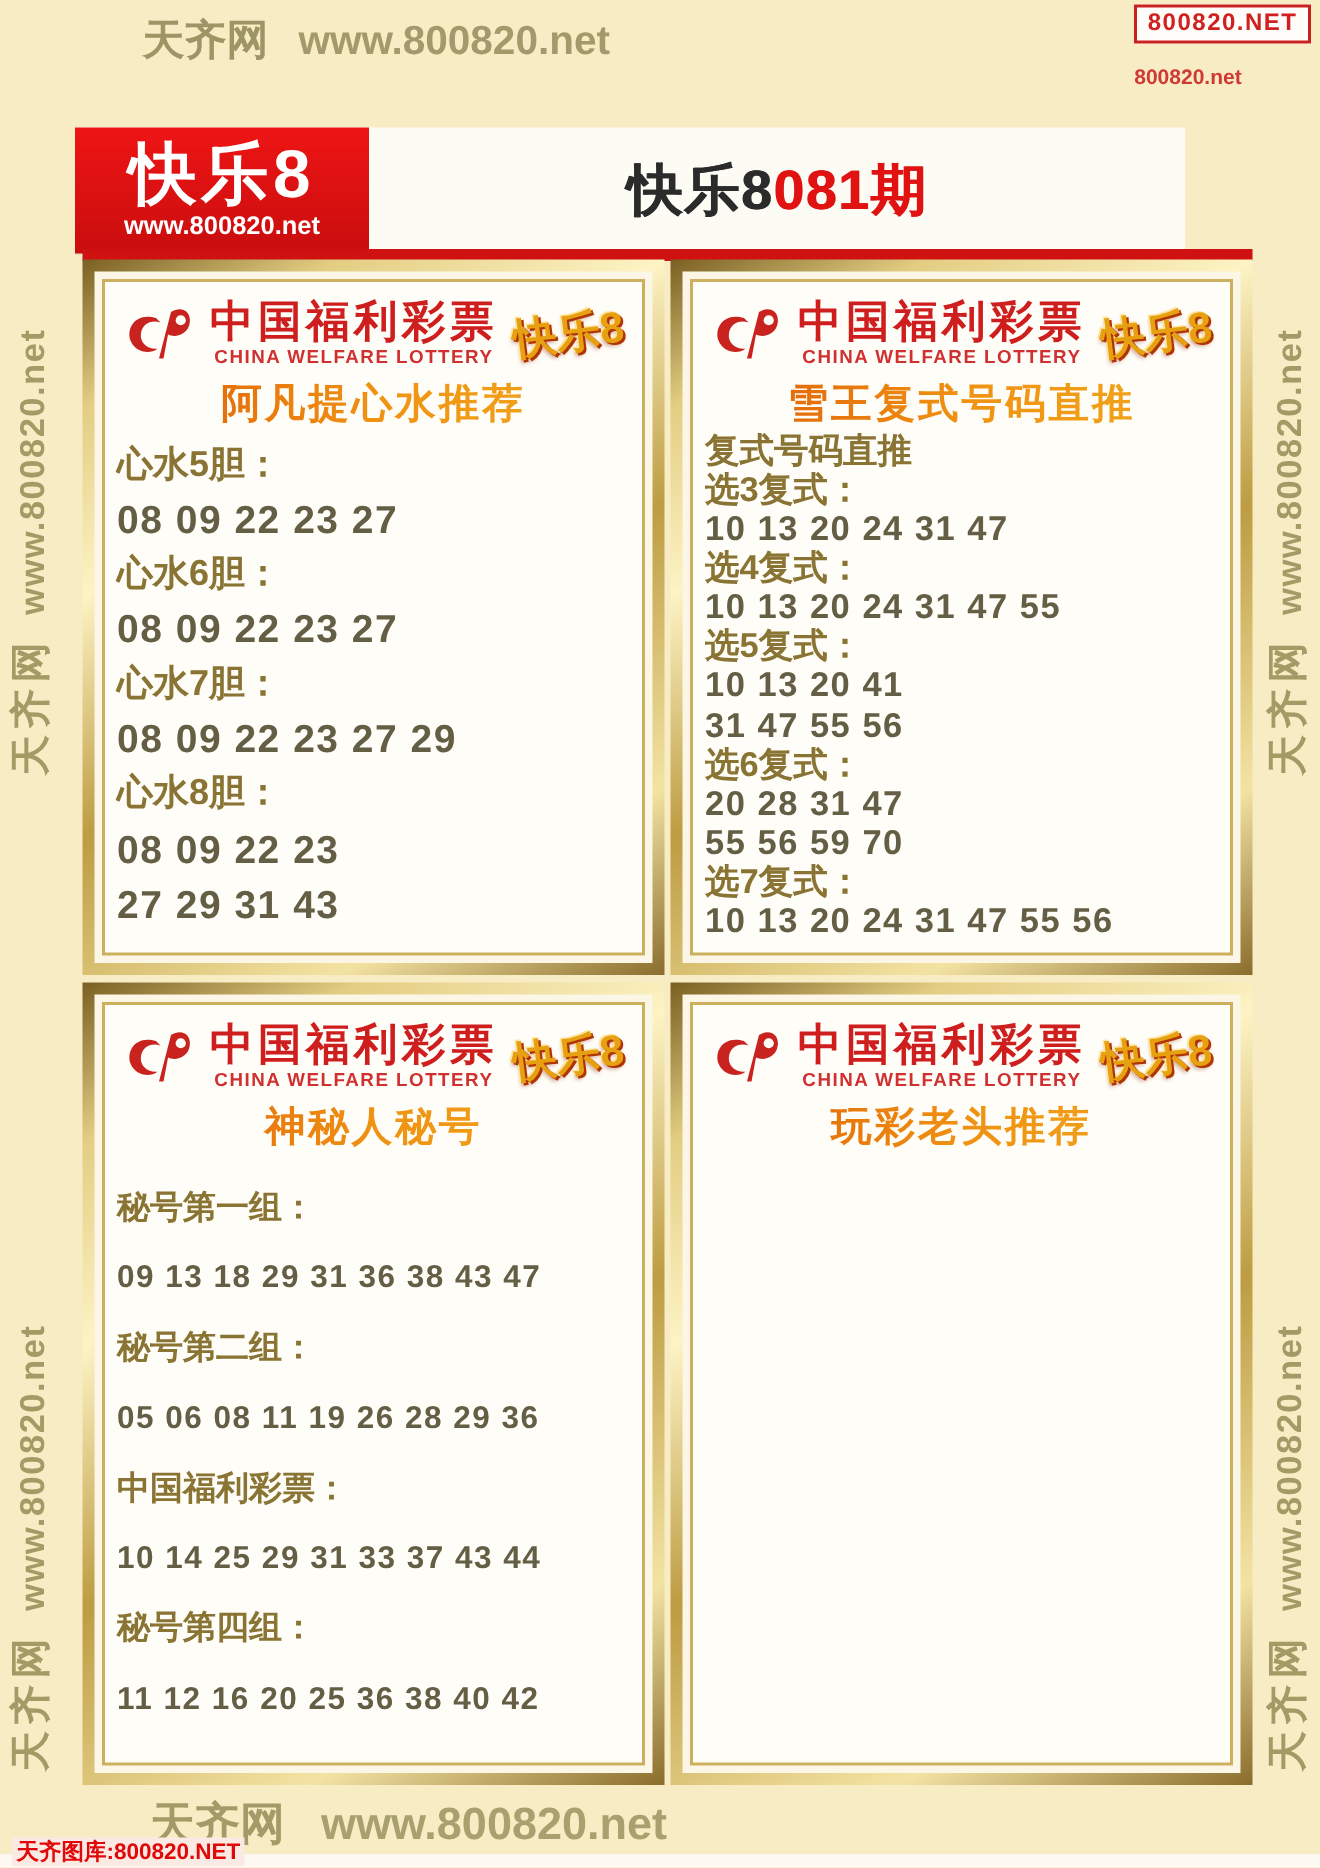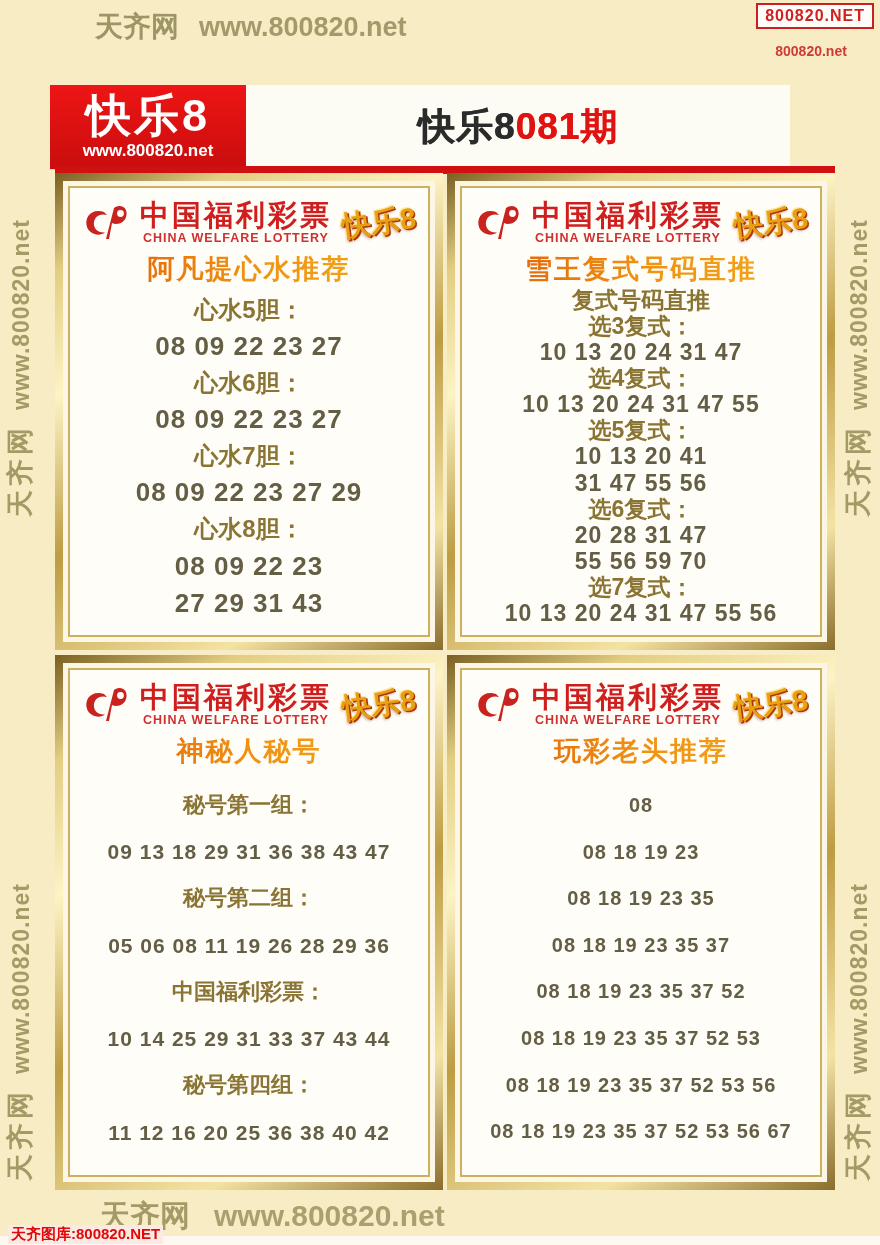--- a/index.html
+++ b/index.html
@@ -6,21 +6,21 @@
   body{
     width:880px;height:1245px;position:relative;overflow:hidden;
     background:#f8ecc5;
     font-family:"Liberation Sans","DejaVu Sans",sans-serif;
   }
   
   .top-header{position:absolute;left:95px;top:8px;display:flex;align-items:baseline;gap:20px;}
   .top-header .site{font-size:28px;font-weight:bold;color:#9d9566;}
   .top-header .url{font-size:27px;font-weight:bold;color:#a29a6a;}
   
-  .corner{position:absolute;right:6px;top:3px;text-align:center;}
+  .corner{position:absolute;right:6px;top:3px;text-align:left;}
   .corner .box{display:inline-block;border:2px solid #c92020;background:#fffdfa;
     color:#d02020;font-weight:bold;font-size:16px;padding:2px 7px;letter-spacing:1px;}
   .corner .sub{margin-top:14px;color:#cf3a34;font-weight:bold;font-size:14px;padding-right:8px;}
   
   .banner{position:absolute;left:50px;top:85px;width:740px;height:84px;
     background:#fdfcf4;display:flex;box-shadow:0 1px 0 rgba(0,0,0,.08);}
   .banner-logo{width:196px;height:100%;background:linear-gradient(180deg,#ee1515,#c90d0d);
     color:#fff;display:flex;flex-direction:column;align-items:center;justify-content:center;}
   .banner-logo .big{font-size:45px;font-weight:900;letter-spacing:3px;line-height:1.0;}
   .banner-logo .small{font-size:17px;font-weight:bold;margin-top:3px;}
@@ -50,21 +50,21 @@
   .lg{text-align:center;flex:1;}
   .lg-cn{color:#ce1e1e;font-weight:900;font-size:29px;letter-spacing:3px;line-height:1.05;}
   .lg-en{color:#d03030;font-weight:bold;font-size:12.5px;letter-spacing:1px;margin-top:1px;}
   .badge{flex:0 0 auto;font-weight:900;font-size:29px;color:#e7a012;transform:rotate(-7deg);
     text-shadow:1.5px 1.5px 0 #b03505,-1px -1px 0 #ffe49a,0 2px 3px rgba(140,40,0,.45);
     letter-spacing:0;}
   .ptitle{margin:6px 0 0;text-align:center;font-size:27px;font-weight:900;letter-spacing:2px;
     background:linear-gradient(90deg,#e05a06,#ef9212,#f3a81c);
     -webkit-background-clip:text;background-clip:text;color:transparent;}
   .rows{flex:1;display:flex;flex-direction:column;justify-content:space-evenly;
-    align-items:center;text-align:center;}
+    align-items:flex-start;text-align:center;}
   .row{font-weight:bold;line-height:1.1;}
   .row.label{color:#8a7434;}
   .row.nums{color:#645e45;letter-spacing:1px;}
   .panel-0 .row.label{font-size:24px;}  .panel-0 .row.nums{font-size:26px;}
   .panel-1 .row.label{font-size:23px;}  .panel-1 .row.nums{font-size:23px;}
   .panel-2 .row.label{font-size:22px;}  .panel-2 .row.nums{font-size:21px;}  .panel-3 .row.nums{font-size:20px;}
   
   .footer{position:absolute;left:100px;top:1196px;display:flex;align-items:baseline;gap:24px;}
   .footer .site{font-size:30px;font-weight:bold;color:#a39a68;}
   .footer .url{font-size:30px;font-weight:bold;color:#a8a06e;}
@@ -216,30 +216,20 @@
             <path d="M24 37 L32 6 c7 -4.5 13.5 -0.5 12.5 7 c-1 8 -9.5 10.5 -14.5 8 l-3 16 z" fill="#c8231f"></path>
             <circle cx="38.5" cy="11.5" r="3.4" fill="#fffdf8"></circle>
           </svg>
           <div class="lg">
             <div class="lg-cn">中国福利彩票</div>
             <div class="lg-en">CHINA WELFARE LOTTERY</div>
           </div>
           <div class="badge">快乐8</div>
         </header>
         <h2 class="ptitle">玩彩老头推荐</h2>
-        <div class="rows">
-            <div class="row nums">08</div>
-            <div class="row nums">08 18 19 23</div>
-            <div class="row nums">08 18 19 23 35</div>
-            <div class="row nums">08 18 19 23 35 37</div>
-            <div class="row nums">08 18 19 23 35 37 52</div>
-            <div class="row nums">08 18 19 23 35 37 52 53</div>
-            <div class="row nums">08 18 19 23 35 37 52 53 56</div>
-            <div class="row nums">08 18 19 23 35 37 52 53 56 67</div>
-          </div>
       </div>
     </div>
   </section>
 </div>
 
 <div class="footer">
   <span class="site">天齐网</span>
   <span class="url">www.800820.net</span>
 </div>
 <div class="bottom-strip"></div>

